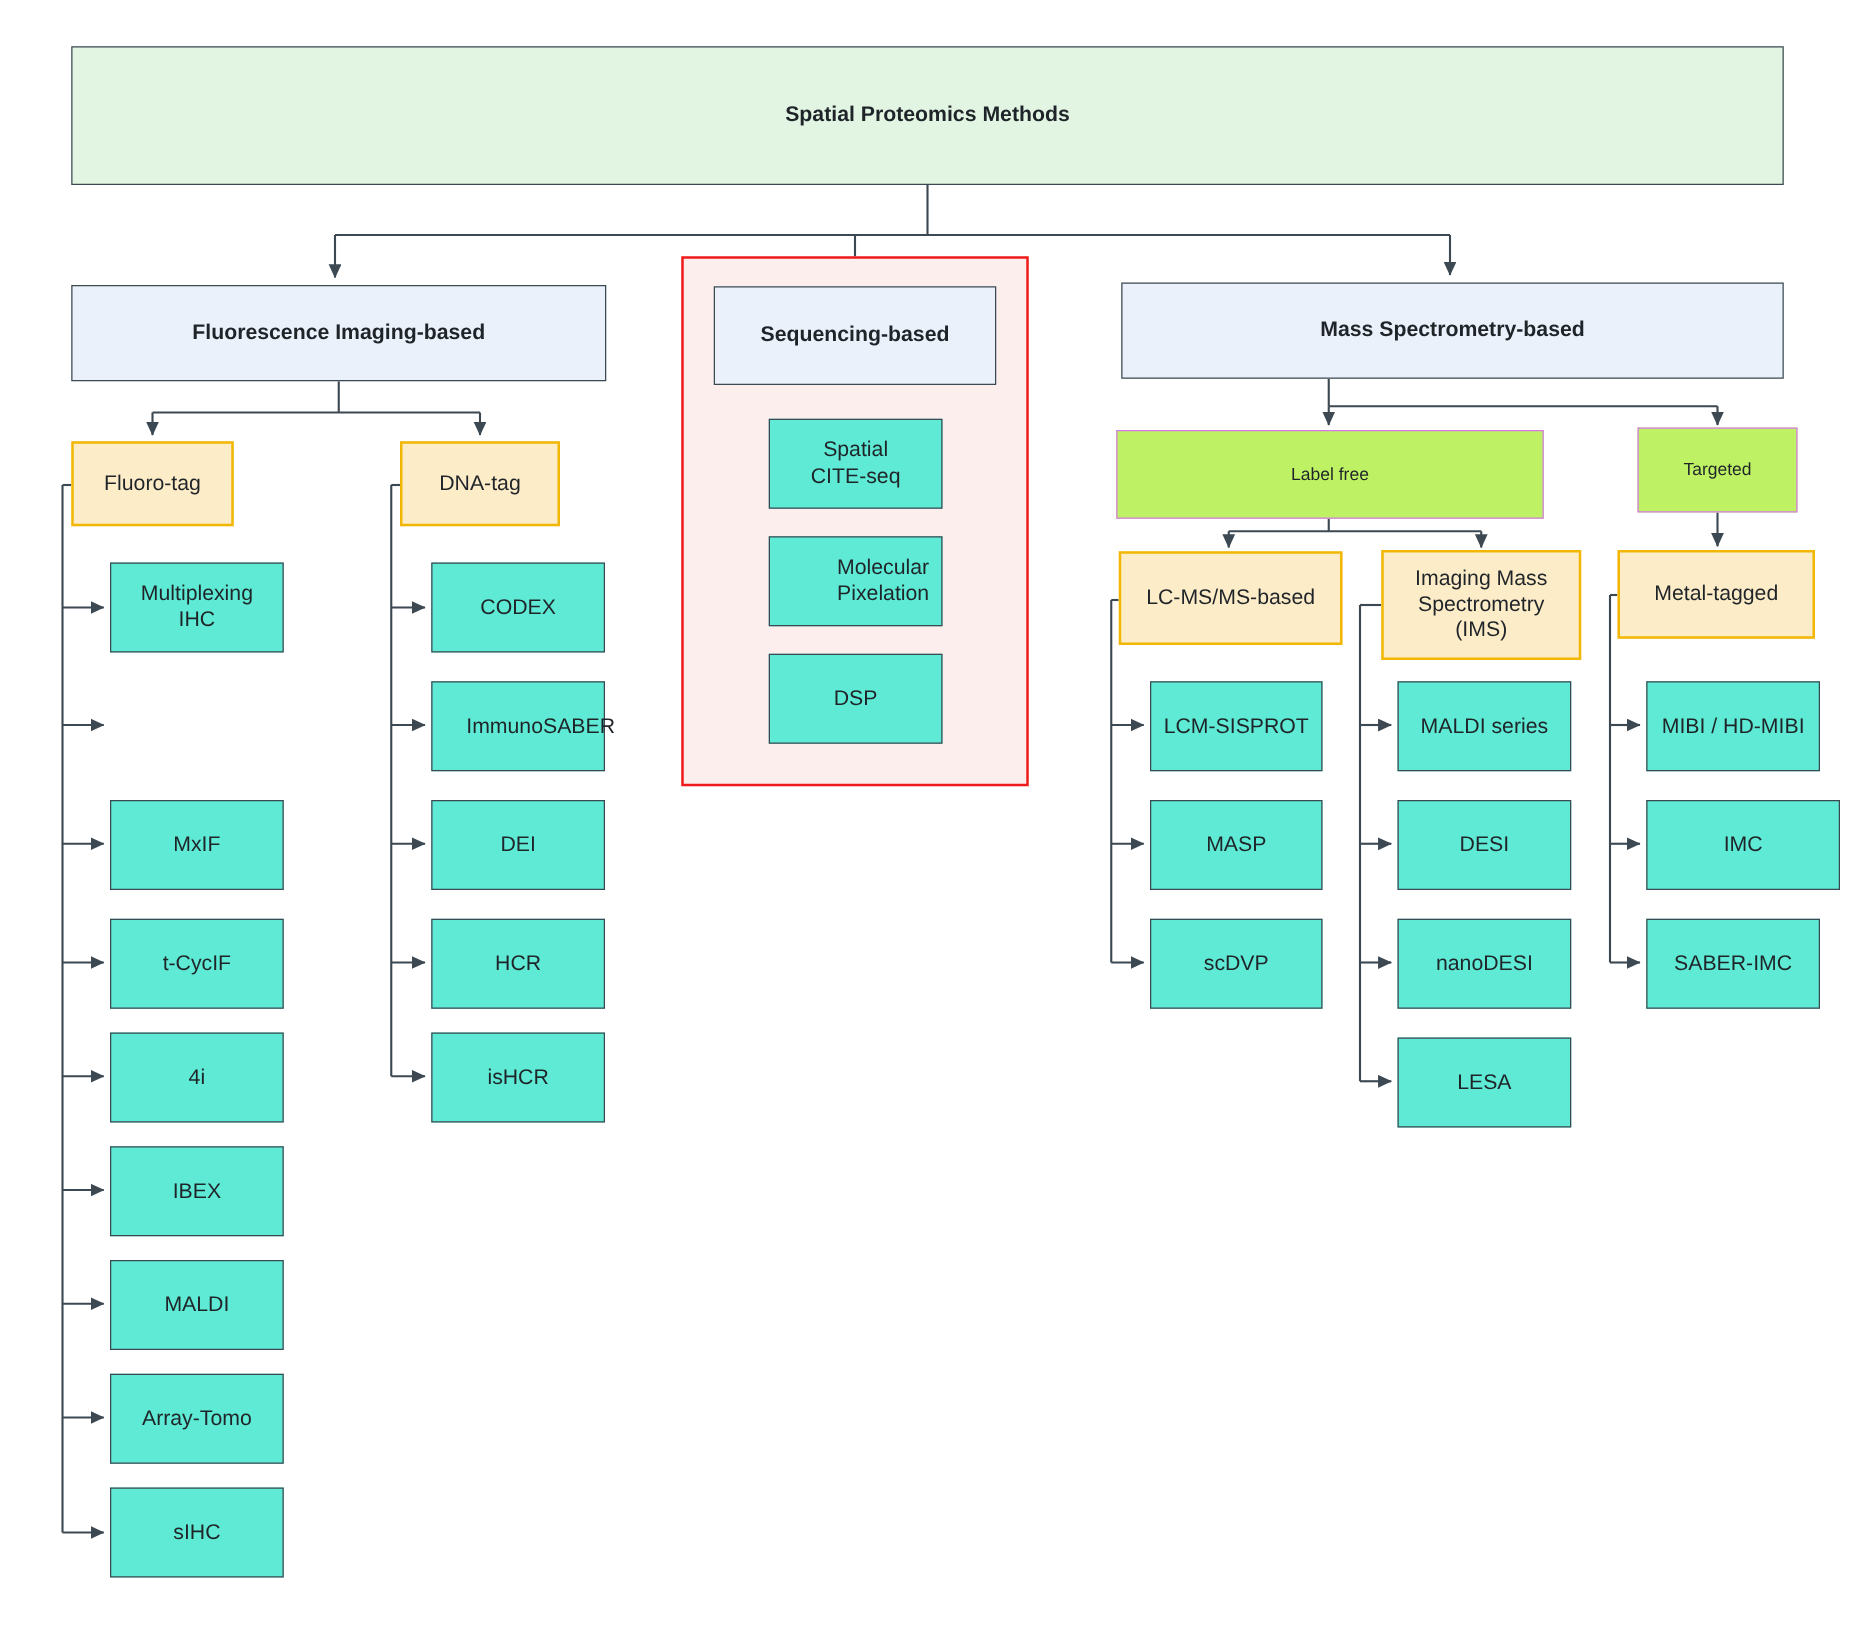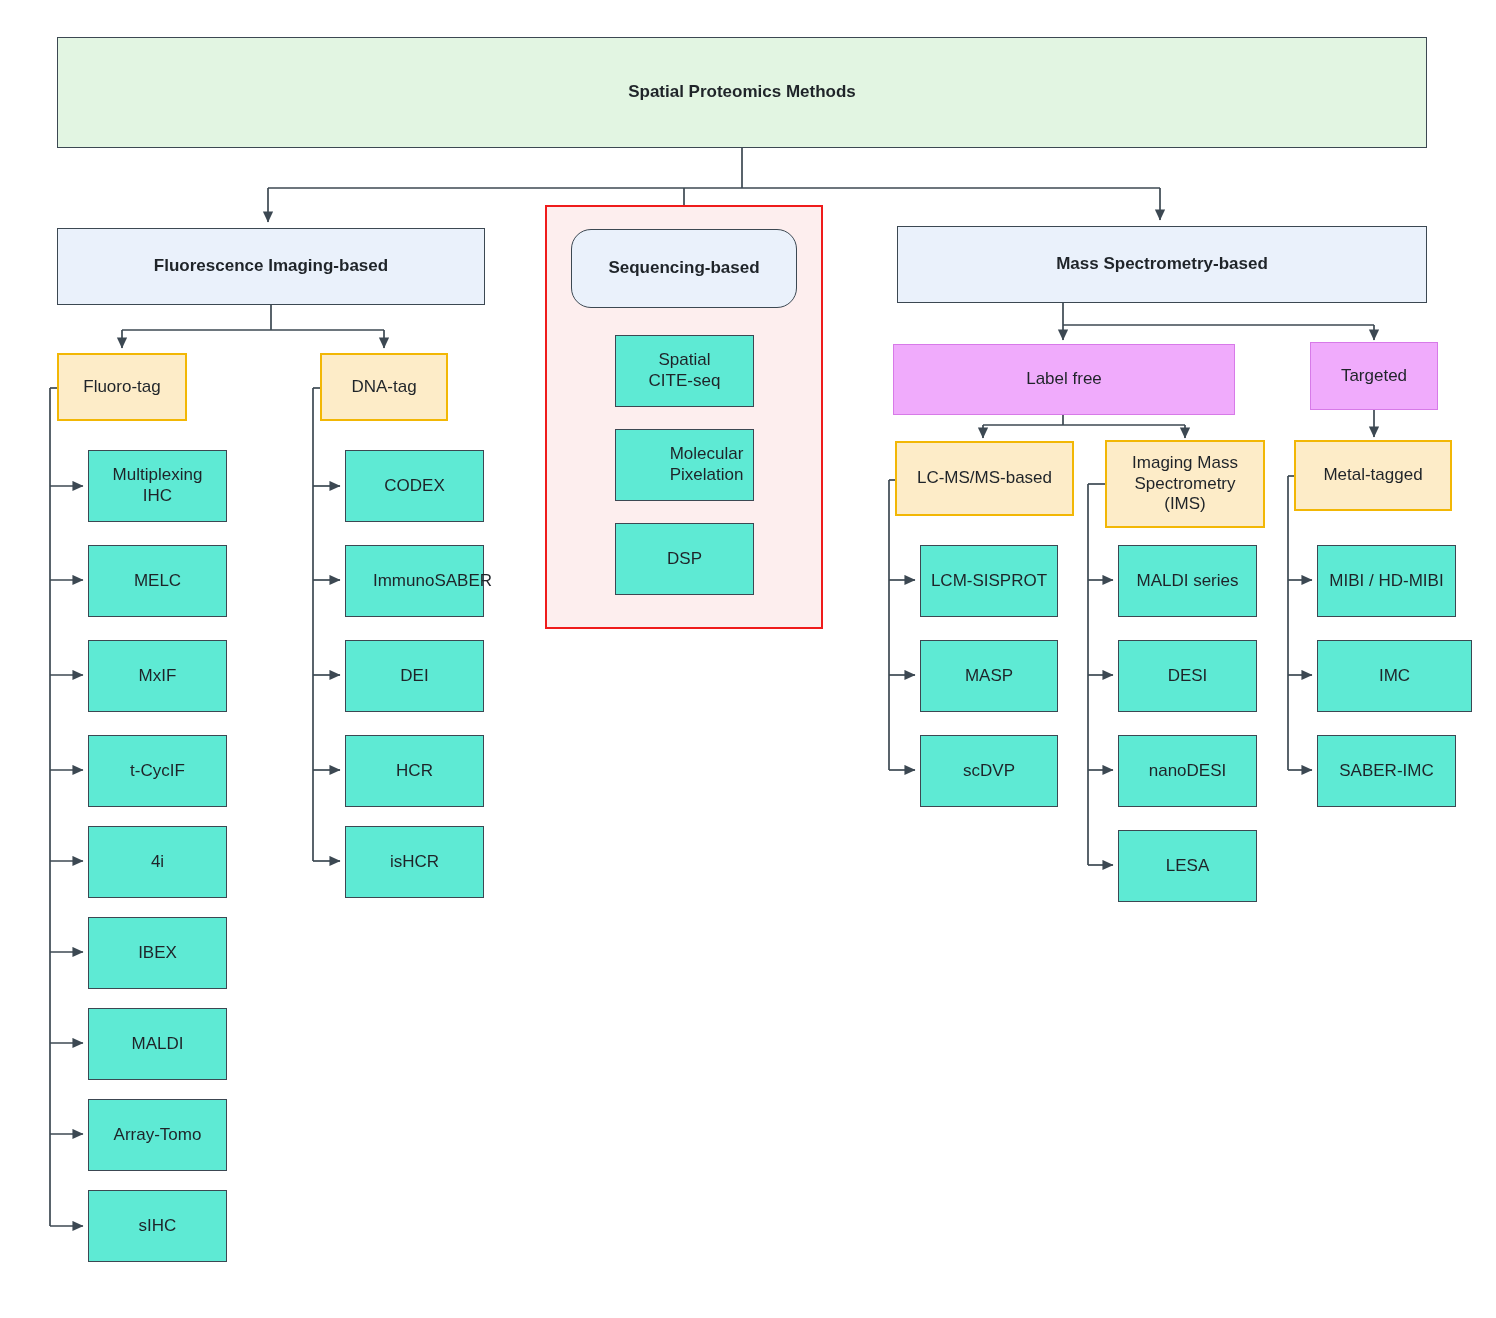--- a/index.html
+++ b/index.html
@@ -48,23 +48,23 @@
     border: 1.6px solid #3c4852;
     font-weight: bold;
     font-size: 17px;
   }
   .n-tag {
     background: #fdecc8;
     border: 2px solid #f2b705;
     font-size: 17px;
   }
   .n-purple {
-    background: #f0abfc;
+    background: #bef264;
     border: 1.6px solid #d77ae8;
-    font-size: 17px;
+    font-size: 14px;
   }
   .n-leaf {
     background: #5eead4;
     border: 1.4px solid #3c4852;
     font-size: 17px;
   }
   .group-box {
     position: absolute;
     box-sizing: border-box;
     background: #fdeeee;
@@ -166,23 +166,20 @@
   </div>
 
   <div class="node n-tag" style="left:57px; top:353px; width:130px; height:68px;">
     <span class="node-label">Fluoro-tag</span>
   </div>
 
   <div class="node n-leaf" style="left:88px; top:450px; width:139px; height:72px;">
     <span class="node-label">Multiplexing
 IHC</span>
     </div>
-  <div class="node n-leaf" style="left:88px; top:545px; width:139px; height:72px;">
-    <span class="node-label">MELC</span>
-    </div>
   <div class="node n-leaf" style="left:88px; top:640px; width:139px; height:72px;">
     <span class="node-label">MxIF</span>
     </div>
   <div class="node n-leaf" style="left:88px; top:735px; width:139px; height:72px;">
     <span class="node-label">t-CycIF</span>
     </div>
   <div class="node n-leaf" style="left:88px; top:826px; width:139px; height:72px;">
     <span class="node-label">4i</span>
     </div>
   <div class="node n-leaf" style="left:88px; top:917px; width:139px; height:72px;">
@@ -211,21 +208,21 @@
   <div class="node n-leaf" style="left:345px; top:640px; width:139px; height:72px;">
     <span class="node-label">DEI</span>
     </div>
   <div class="node n-leaf" style="left:345px; top:735px; width:139px; height:72px;">
     <span class="node-label">HCR</span>
     </div>
   <div class="node n-leaf" style="left:345px; top:826px; width:139px; height:72px;">
     <span class="node-label">isHCR</span>
     </div>
 
-  <div class="node n-cat" style="left:571px; top:229px; width:226px; height:79px;border-radius:20px;">
+  <div class="node n-cat" style="left:571px; top:229px; width:226px; height:79px;">
     <span class="node-label">Sequencing-based</span>
   </div>
 
   <div class="node n-leaf" style="left:615px; top:335px; width:139px; height:72px;">
     <span class="node-label">Spatial
 CITE-seq</span>
     </div>
   <div class="node n-leaf" style="left:615px; top:429px; width:139px; height:72px;padding-left:44px;">
     <span class="node-label">Molecular
 Pixelation</span>

